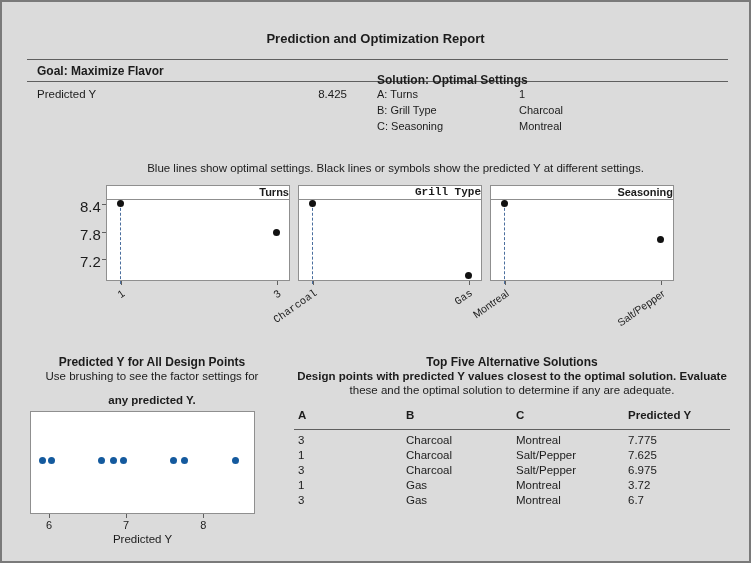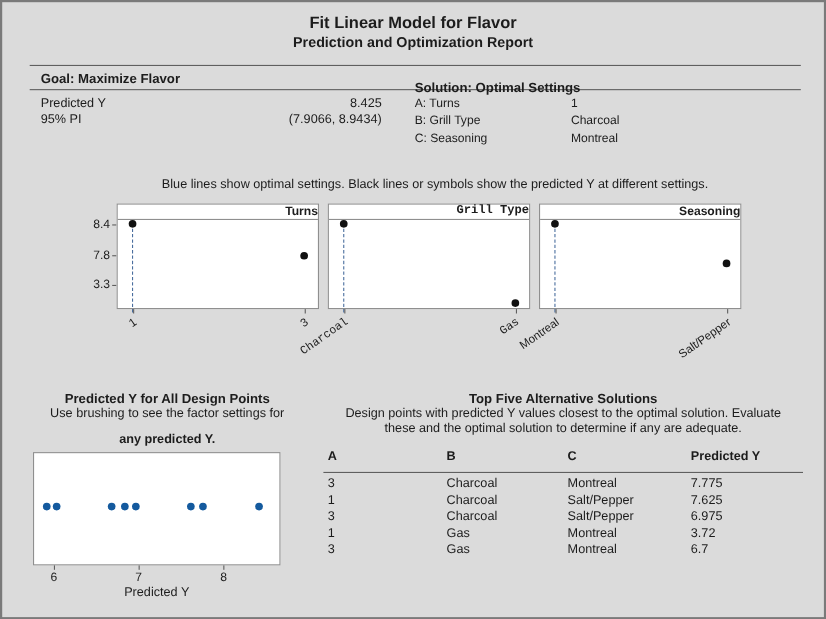--- a/index.html
+++ b/index.html
@@ -24,55 +24,50 @@
              border:1px solid #8f8f8f;box-sizing:border-box;}
   .mini-title{height:13px;line-height:13px;border-bottom:1px solid #8f8f8f;
               font-size:11px;font-weight:600;text-align:right;}
   .mini-area{position:relative;width:100%;height:80px;}
   .opt-line{position:absolute;top:3px;bottom:-4px;width:0;border-left:1px dashed #4a6e9e;}
   .bdot{position:absolute;width:7px;height:7px;border-radius:50%;background:#111;}
   .bluedot{position:absolute;width:7px;height:7px;border-radius:50%;}
   .xtickmark{position:absolute;width:1px;height:4px;background:#5f5f5f;}
   .xlab{position:absolute;font-size:10.5px;white-space:nowrap;
         transform:rotate(-35deg);transform-origin:100% 0;}
-  .ytlab{position:absolute;width:20px;text-align:right;font-size:11px;}
+  .ytlab{position:absolute;width:20px;text-align:center;font-size:15px;}
   .ytmark{position:absolute;right:0;width:4px;height:1px;background:#5f5f5f;}
   
   .dot-plot{position:absolute;left:28px;top:409px;width:225px;height:103px;
             background:#fff;border:1px solid #8f8f8f;box-sizing:border-box;}
   .dot-area{position:relative;width:100%;height:101px;}
   .dtick-lab{position:absolute;font-size:11px;transform:translateX(-50%);}
   
   .thead{display:flex;font-size:11.5px;font-weight:600;}
   .trow{display:flex;font-size:11.5px;height:15px;}
   .c0{width:112px;padding-left:4px;box-sizing:border-box;}
   .c1{width:110px;}
   .c2{width:112px;}
   .c3{width:98px;}
 </style>
 </head>
 <body>
 
 <div id="canvas">
 
-  <div class="abs center title1">Fit Linear Model for Flavor</div>
   <div class="abs center title2">Prediction and Optimization Report</div>
 
   <div class="abs rule" style="left:25px;top:57px;width:701px;"></div>
   <div class="abs rule" style="left:25px;top:79px;width:701px;"></div>
 
   <div class="abs sec-hdr" style="left:35px;top:62px;">Goal: Maximize Flavor</div>
   <div class="abs" style="left:35px;top:86px;width:310px;">
     <div class="kv">
       <span>Predicted Y</span>
       <span>8.425</span>
-    </div>
-    <div class="kv">
-      <span>95% PI</span>
-      <span>(7.9066, 8.9434)</span>
     </div>
   </div>
 
   <div class="abs sec-hdr" style="left:375px;top:71px;">Solution: Optimal Settings</div>
   <div class="abs" style="left:375px;top:86px;width:300px;">
     <div class="srow">
       <span class="slabel">A: Turns</span>
       <span>1</span>
     </div>
     <div class="srow">
@@ -86,21 +81,21 @@
   </div>
 
   <div class="abs center body-txt" style="top:160px;left:0;width:100%;margin-left:20px;">Blue lines show optimal settings. Black lines or symbols show the predicted Y at different settings.</div>
 
   <div id="sens-yaxis" class="abs" style="left:76px;top:198px;width:28px;height:81px;">
       <div class="ytmark" style="top: 4.13793px;"></div>
       <div class="ytlab" style="top: -1.86207px; right: 6px;">8.4</div>
       <div class="ytmark" style="top: 31.7241px;"></div>
       <div class="ytlab" style="top: 25.7241px; right: 6px;">7.8</div>
       <div class="ytmark" style="top: 59.3103px;"></div>
-      <div class="ytlab" style="top: 53.3103px; right: 6px;">3.3</div>
+      <div class="ytlab" style="top: 53.3103px; right: 6px;">7.2</div>
     </div>
 
   <div class="mini-plot" style="left:104px;">
     <div class="mini-title">Turns</div>
     <div class="mini-area">
         <div class="opt-line" style="left: 13px; border-left-color: rgb(74, 110, 158);"></div>
         <div class="bdot" style="background: rgb(17, 17, 17); left: 10px; top: -0.511494px;"></div>
         <div class="bdot" style="background: rgb(17, 17, 17); left: 166px; top: 29.3736px;"></div>
       </div>
   <div class="xtickmark" style="left: 14px; top: 95px;"></div>
@@ -151,21 +146,21 @@
   <div class="xtickmark" style="left: 17.9758px; top: 102px;"></div>
       <div class="dtick-lab" style="left: 17.9758px; top: 107px;">6</div>
       <div class="xtickmark" style="left: 95.1384px; top: 102px;"></div>
       <div class="dtick-lab" style="left: 95.1384px; top: 107px;">7</div>
       <div class="xtickmark" style="left: 172.301px; top: 102px;"></div>
       <div class="dtick-lab" style="left: 172.301px; top: 107px;">8</div>
     </div>
   <div class="abs center body-txt" style="left:28px;top:531px;width:225px;">Predicted Y</div>
 
   <div class="abs center sec-hdr" style="left:292px;top:353px;width:436px;">Top Five Alternative Solutions</div>
-  <div class="abs center body-txt" style="left:292px;top:368px;width:436px;">Design points with predicted Y values closest to the optimal solution. Evaluate</div>
+  <div class="abs center body-txt" style="left:292px;top:368px;width:436px;font-weight:bold;">Design points with predicted Y values closest to the optimal solution. Evaluate</div>
   <div class="abs center body-txt" style="left:292px;top:382px;width:436px;">these and the optimal solution to determine if any are adequate.</div>
 
   <div class="abs thead" style="left:292px;top:407px;width:436px;">
     <div class="c0">A</div>
     <div class="c1">B</div>
     <div class="c2">C</div>
     <div class="c3">Predicted Y</div>
   </div>
   <div class="abs rule" style="left:292px;top:427px;width:436px;"></div>
   <div class="abs" style="left:292px;top:432px;width:436px;">

